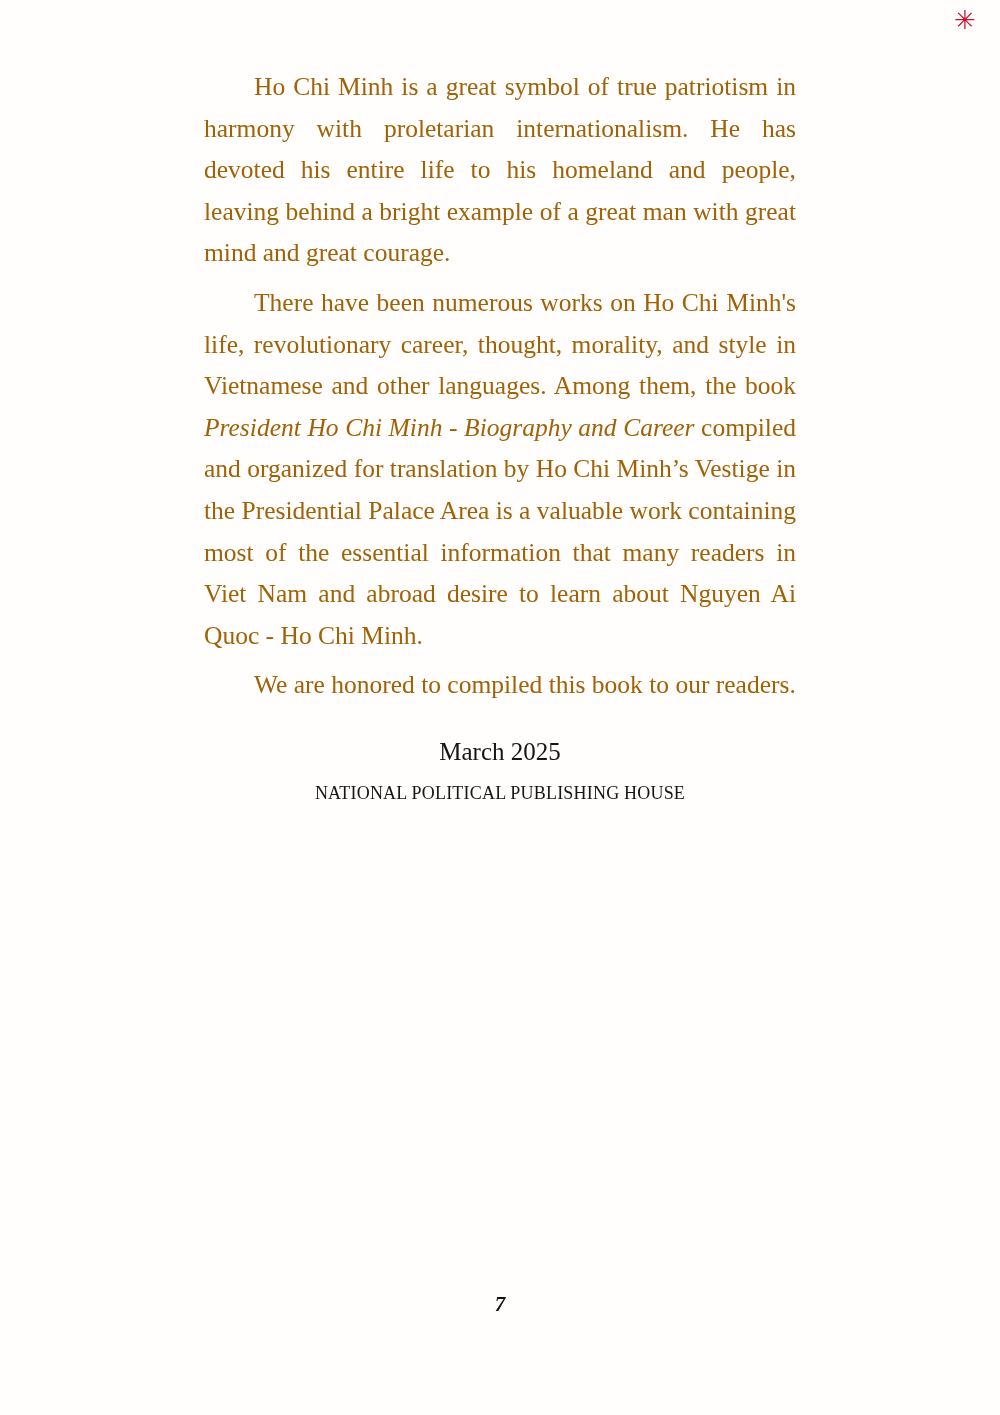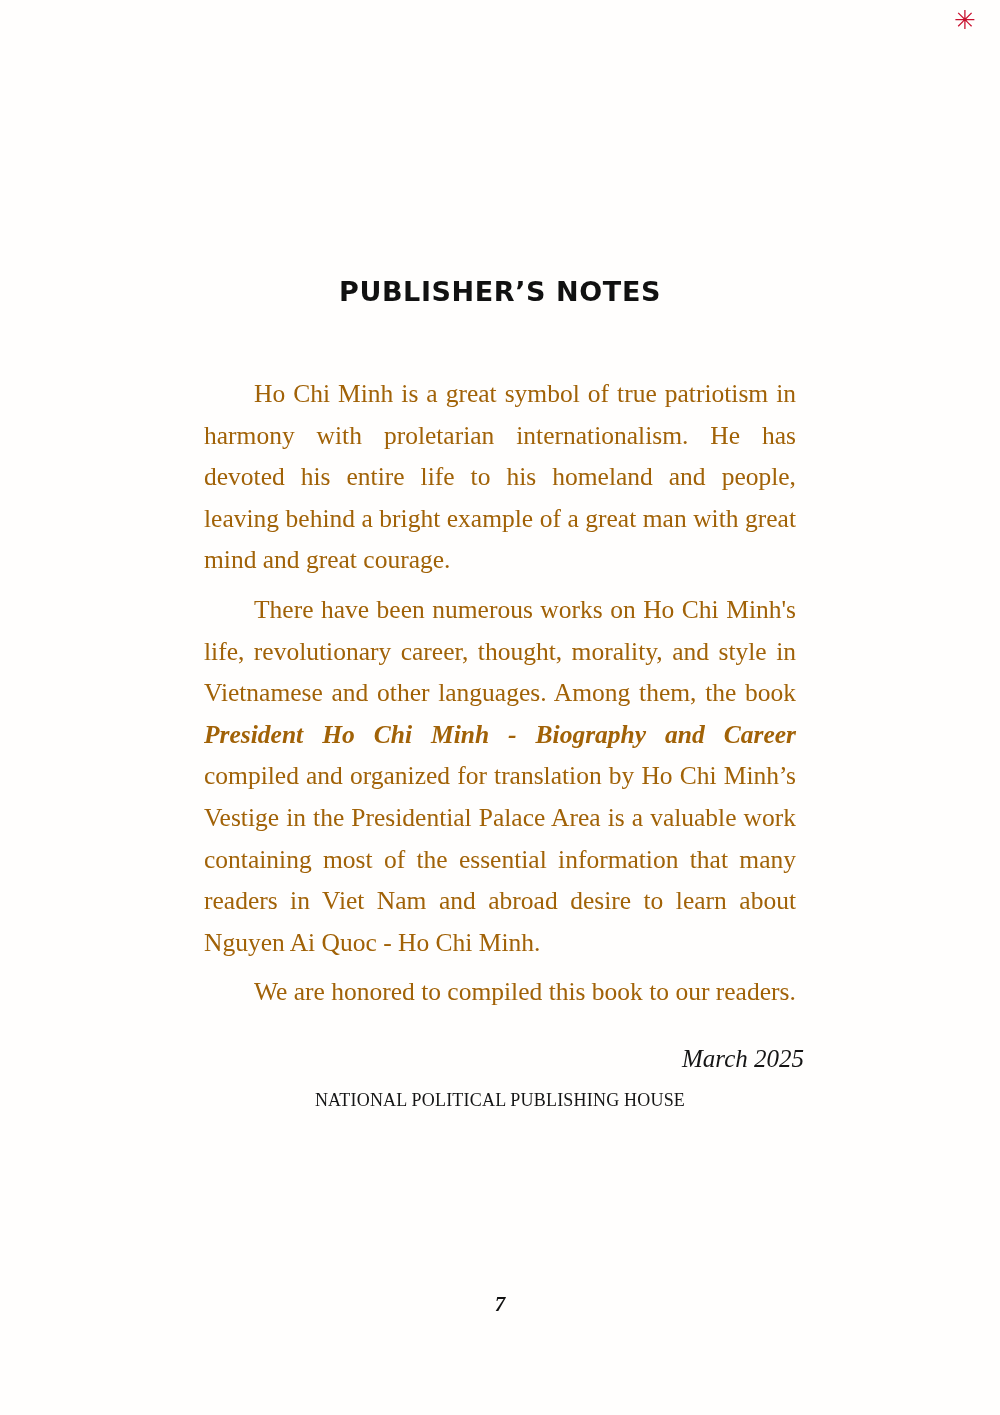--- a/index.html
+++ b/index.html
@@ -54,32 +54,30 @@
     line-height: 41.6px;
     text-align: justify;
     text-justify: inter-word;
     text-indent: 50px;
     color: #a16207;
   }
   .body-text.first {
     margin-top: 66px;
   }
   .body-text .work-title {
-    font-weight: bold;
+    font-weight: normal;
     font-style: italic;
   }
   .signoff {
     margin-top: 26px;
     text-align: center;
   }
   .signoff .date {
-    font-style: italic;
     font-size: 25px;
     line-height: 40px;
-    text-align: right;
   }
   .signoff .publisher {
     font-size: 18px;
     line-height: 42px;
     letter-spacing: 0.2px;
   }
   .page-number {
     position: absolute;
     left: 0;
     right: 0;
@@ -93,21 +91,20 @@
 </style>
 </head>
 <body>
 
 <div class="page">
 
   <div class="corner-mark">✳</div>
 
   <div class="content">
 
-    <h1 class="doc-title">PUBLISHER’S NOTES</h1>
 
     <p class="body-text first">Ho Chi Minh is a great symbol of true patriotism in harmony with proletarian internationalism. He has devoted his entire life to his homeland and people, leaving behind a bright example of a great man with great mind and great courage.</p>
 
     <p class="body-text"><span>There have been numerous works on Ho Chi Minh's life, revolutionary career, thought, morality, and style in Vietnamese and other languages. Among them, the book </span><span class="work-title">President Ho Chi Minh - Biography and Career</span><span> compiled and organized for translation by Ho Chi Minh’s Vestige in the Presidential Palace Area is a valuable work containing most of the essential information that many readers in Viet Nam and abroad desire to learn about Nguyen Ai Quoc - Ho Chi Minh.</span></p>
 
     <p class="body-text">We are honored to compiled this book to our readers.</p>
 
     <div class="signoff">
       <div class="date">March 2025</div>
       <div class="publisher">NATIONAL POLITICAL PUBLISHING HOUSE</div>

